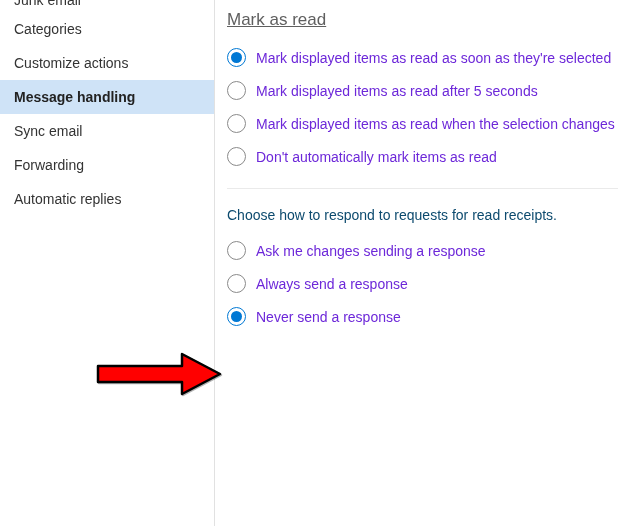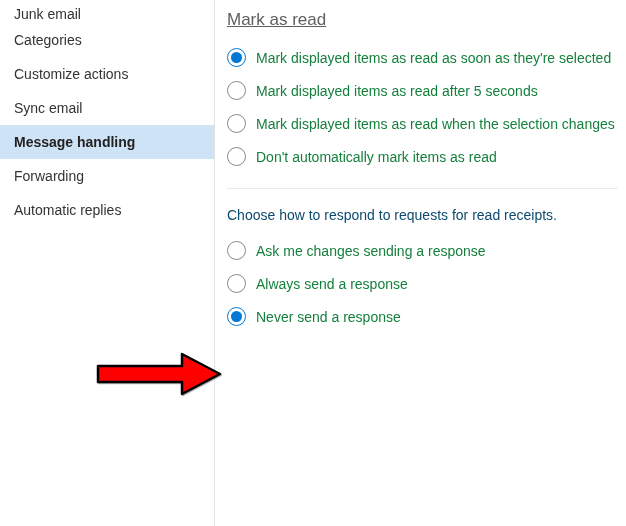--- a/index.html
+++ b/index.html
@@ -26,21 +26,21 @@
   }
   .sidebar-item {
     padding: 9px 14px;
     font-size: 14px;
     color: #333;
     cursor: pointer;
     white-space: nowrap;
     overflow: hidden;
   }
   .sidebar-item.cut {
-    padding-top: 14px;
+    padding-top: 0;
     height: 12px;
     line-height: 0;
     color: #333;
   }
   .sidebar-item.active {
     background: #cfe3f7;
     font-weight: 600;
     color: #222;
   }
   .main {
@@ -82,21 +82,21 @@
     position: absolute;
     width: 11px;
     height: 11px;
     background: #0078d4;
     border-radius: 50%;
     top: 3px;
     left: 3px;
   }
   .radio-label {
     font-size: 14px;
-    color: #15803d;
+    color: #6d28d9;
   }
   .divider {
     border: none;
     border-top: 1px solid #eaeaea;
     margin: 16px 0 18px 0;
   }
   .helper {
     font-size: 14px;
     color: #0c4a6e;
     margin-bottom: 18px;
@@ -116,25 +116,25 @@
   <nav class="sidebar">
     <div class="sidebar-item cut">
       <span>Junk email</span>
     </div>
     <div class="sidebar-item">
       <span>Categories</span>
     </div>
     <div class="sidebar-item">
       <span>Customize actions</span>
     </div>
+    <div class="sidebar-item active">
+      <span>Message handling</span>
+    </div>
     <div class="sidebar-item">
       <span>Sync email</span>
-    </div>
-    <div class="sidebar-item active">
-      <span>Message handling</span>
     </div>
     <div class="sidebar-item">
       <span>Forwarding</span>
     </div>
     <div class="sidebar-item">
       <span>Automatic replies</span>
     </div>
   </nav>
 
   <main class="main">

